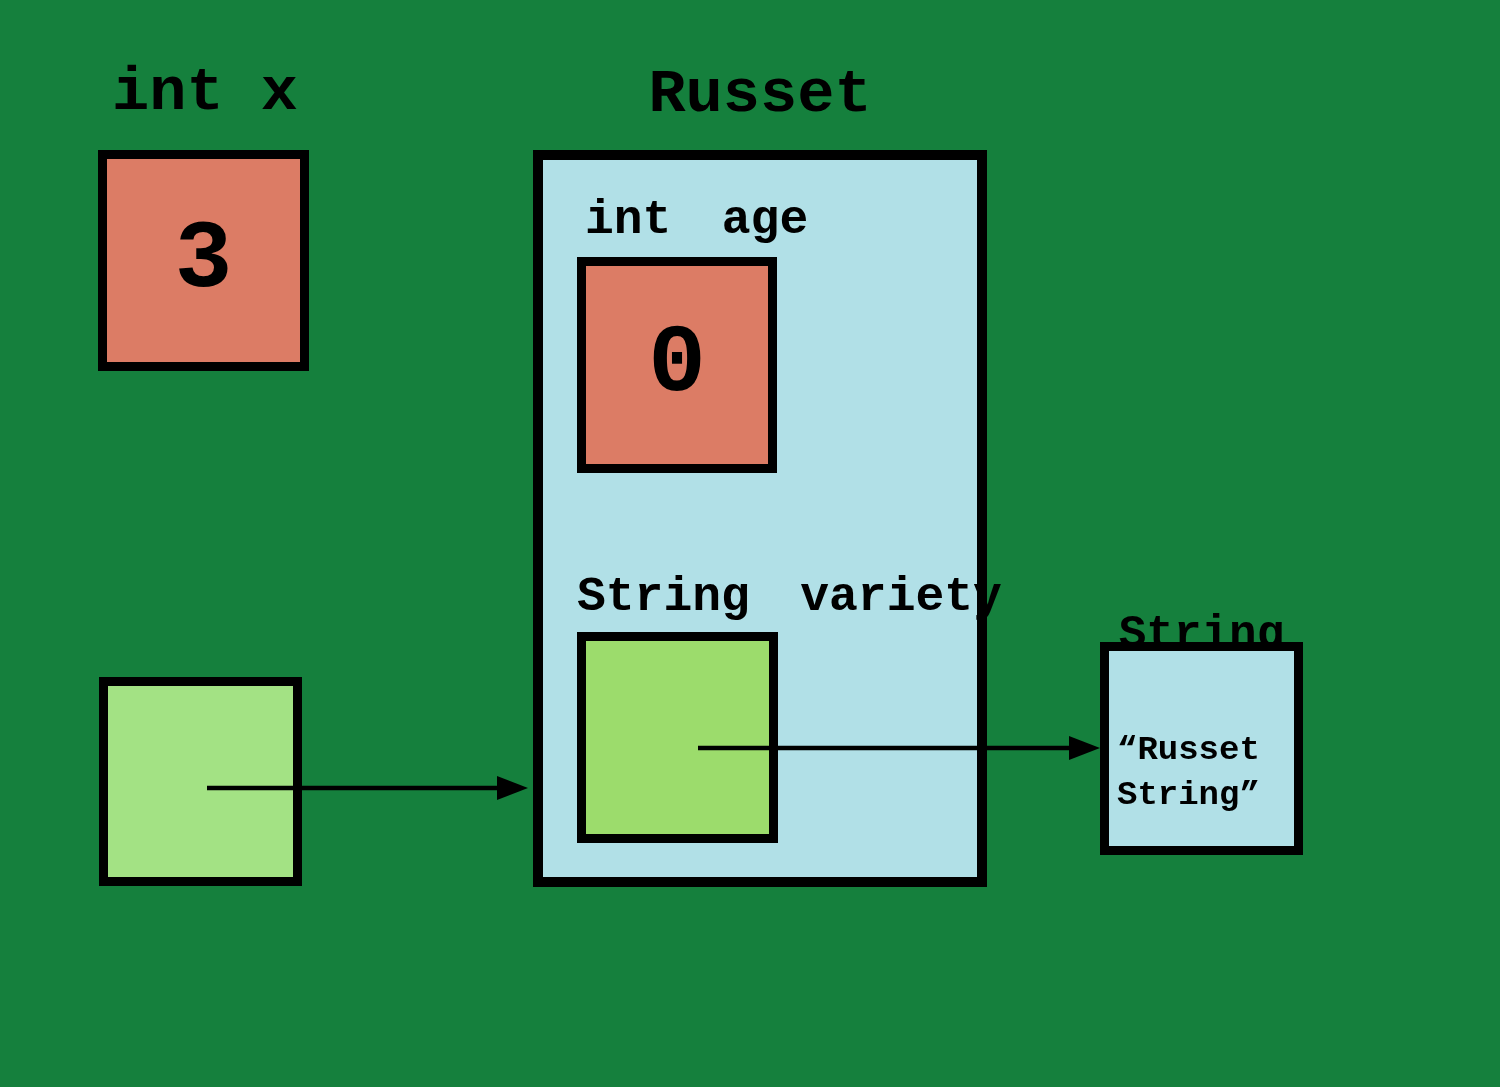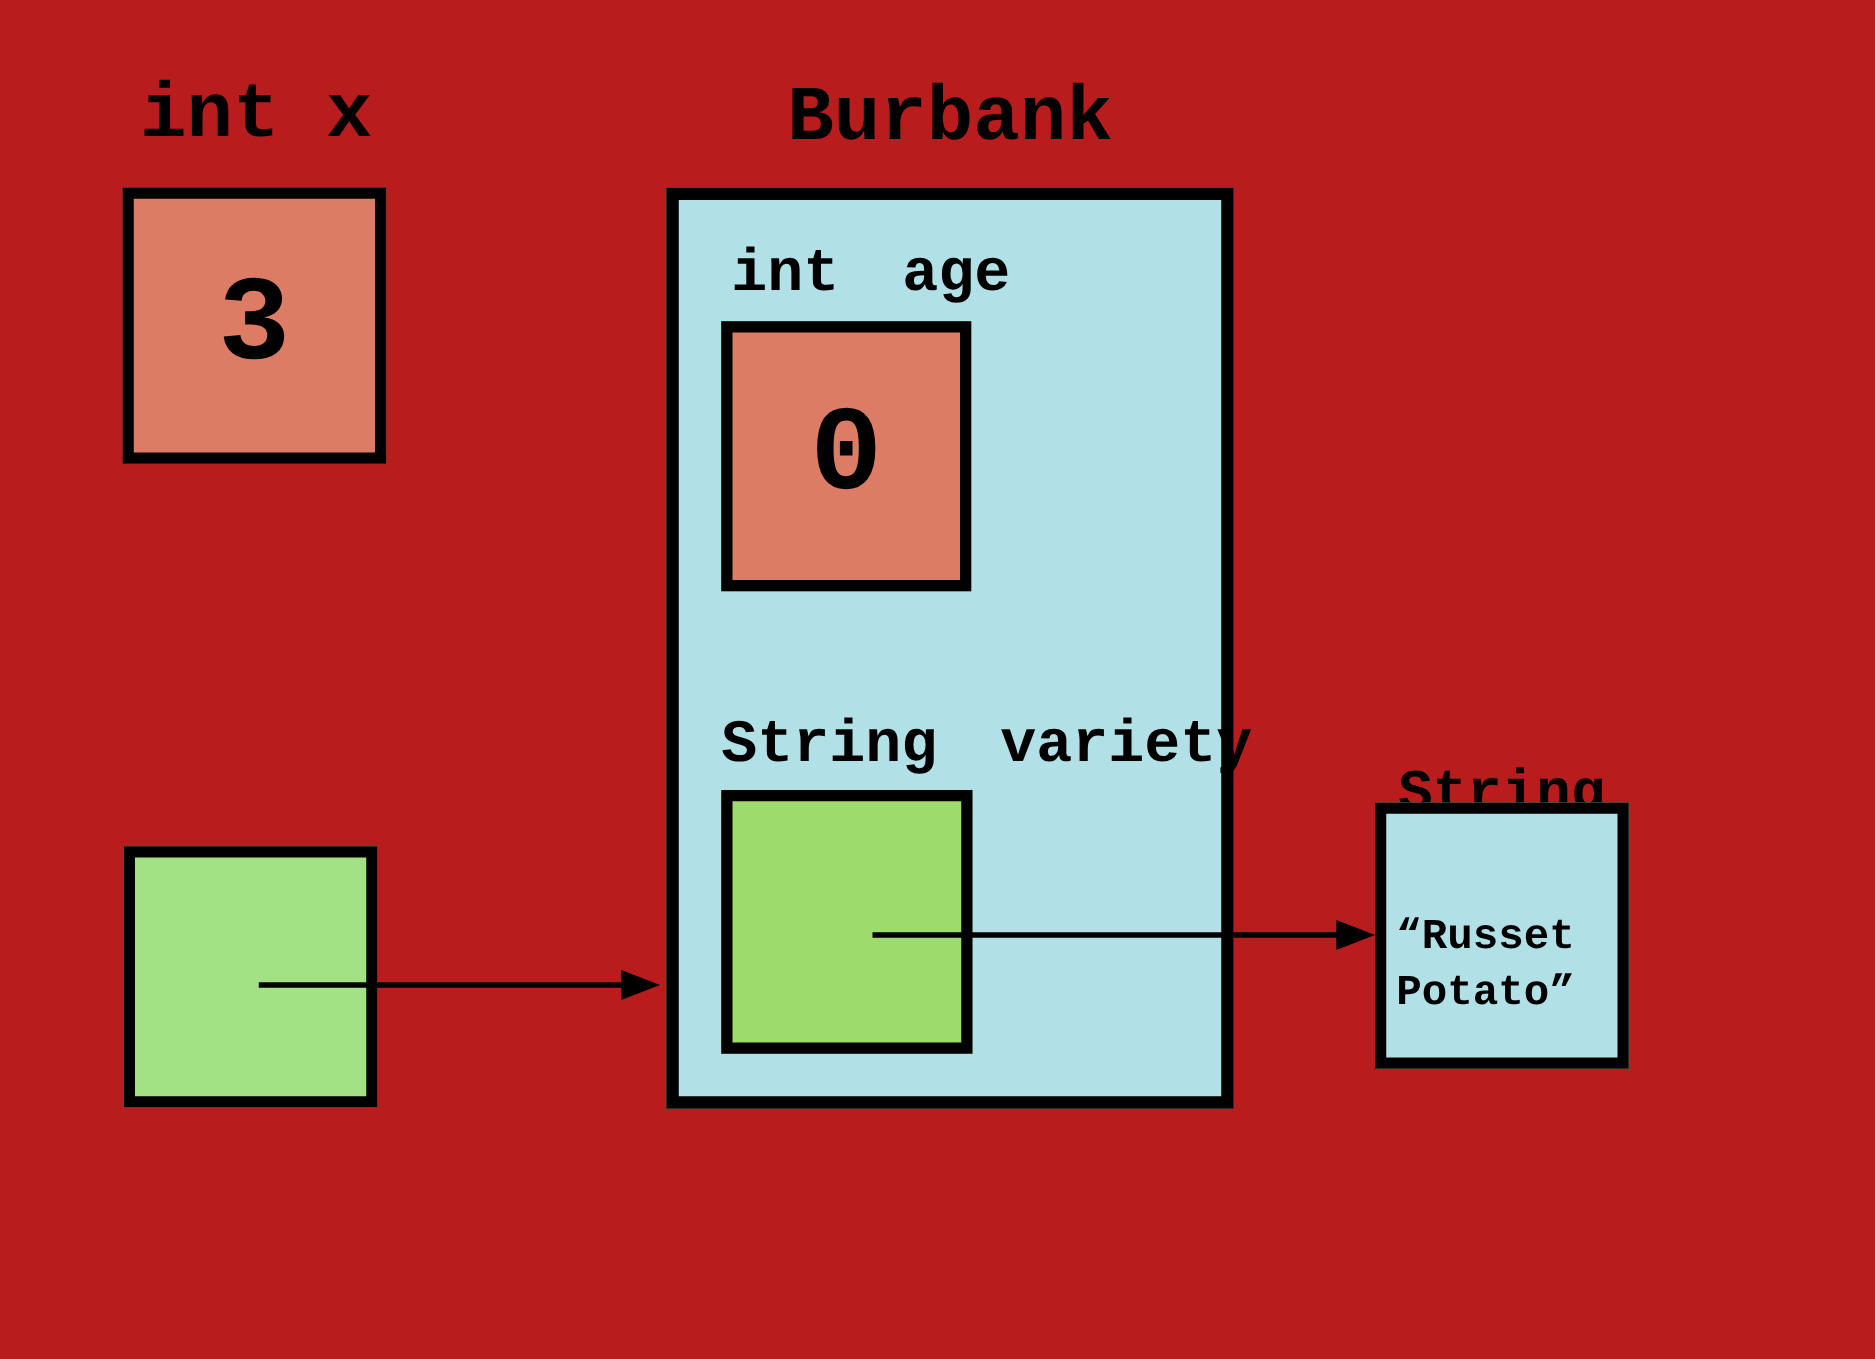--- a/index.html
+++ b/index.html
@@ -4,21 +4,21 @@
 <style>
   html, body {
     margin: 0;
     padding: 0;
     background: #ffffff;
   }
   #canvas {
     position: relative;
     width: 1500px;
     height: 1087px;
-    background: #b91c1c;
+    background: #15803d;
     overflow: hidden;
     font-family: "Liberation Mono", "DejaVu Sans Mono", monospace;
     color: #000000;
   }
   .label {
     position: absolute;
     font-weight: 700;
     line-height: 1;
     white-space: pre;
     color: #000;
@@ -86,36 +86,36 @@
 
 <div id="canvas">
 
   <div class="label label-big" style="left:60px; top:62px; width:290px;">int x</div>
   <div class="membox" style="left: 98px; top: 150px; width: 211px; height: 221px; background-color: rgb(220, 124, 101);">
     <span class="val-big">3</span>
   </div>
 
   <div class="membox" style="left: 99px; top: 677px; width: 203px; height: 209px; background-color: rgb(163, 226, 132);"></div>
 
-  <div class="label label-big" style="left:533px; top:64px; width:454px;">Burbank</div>
+  <div class="label label-big" style="left:533px; top:64px; width:454px;">Russet</div>
   <div class="membox thick" style="left: 533px; top: 150px; width: 454px; height: 737px; background-color: rgb(177, 224, 231);"></div>
 
   <div class="label label-field" style="left:585px; top:196px;">int age</div>
   <div class="membox" style="left: 577px; top: 257px; width: 200px; height: 216px; background-color: rgb(220, 124, 101);">
     <span class="val-big">0</span>
   </div>
 
   <div class="label label-field" style="left:577px; top:573px;">String variety</div>
   <div class="membox" style="left: 577px; top: 632px; width: 201px; height: 211px; background-color: rgb(156, 220, 108);"></div>
 
   <div class="label label-obj" style="left:1100px; top:584px; width:203px;margin-top:28px;">String</div>
   <div class="membox" style="left: 1100px; top: 642px; width: 203px; height: 213px; background-color: rgb(177, 224, 231);">
     <div class="string-content">
       <span>“Russet</span>
-      <span>Potato”</span>
+      <span>String”</span>
     </div>
   </div>
 
   <svg id="arrow-layer" viewBox="0 0 1500 1087" xmlns="http://www.w3.org/2000/svg">
     <g>
       <line class="arrow-line" x1="207" y1="788" x2="500" y2="788"></line>
       <polygon class="arrow-head" points="528,788 497,776 497,800"></polygon>
     </g>
     <g>
       <line class="arrow-line" x1="698" y1="748" x2="1072" y2="748"></line>

